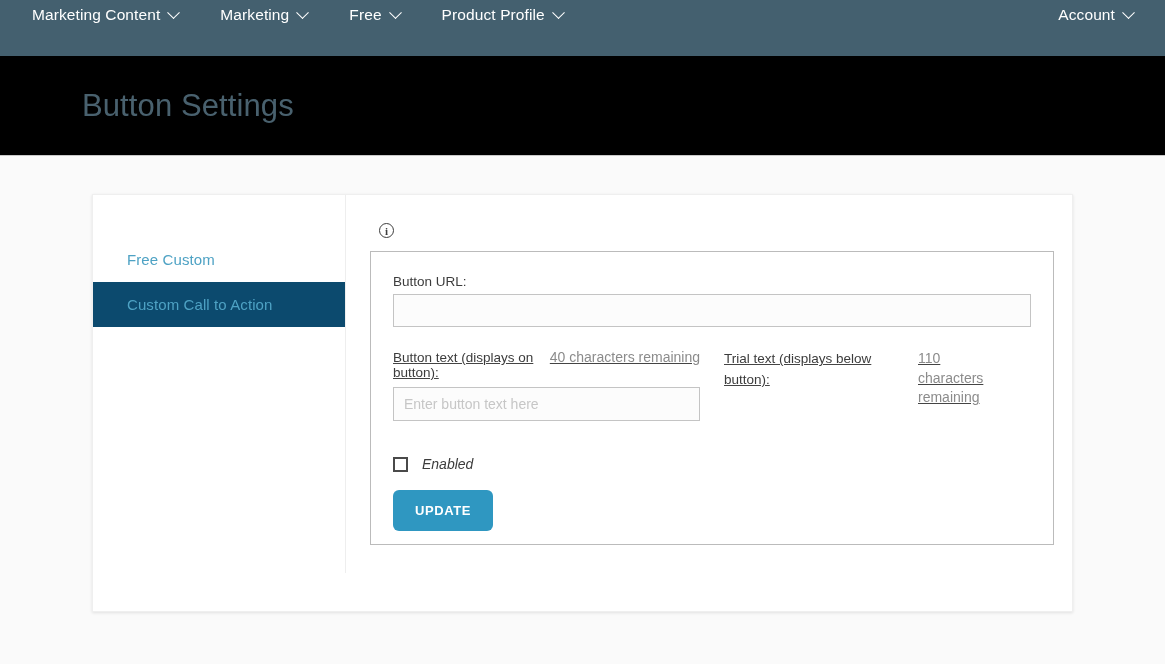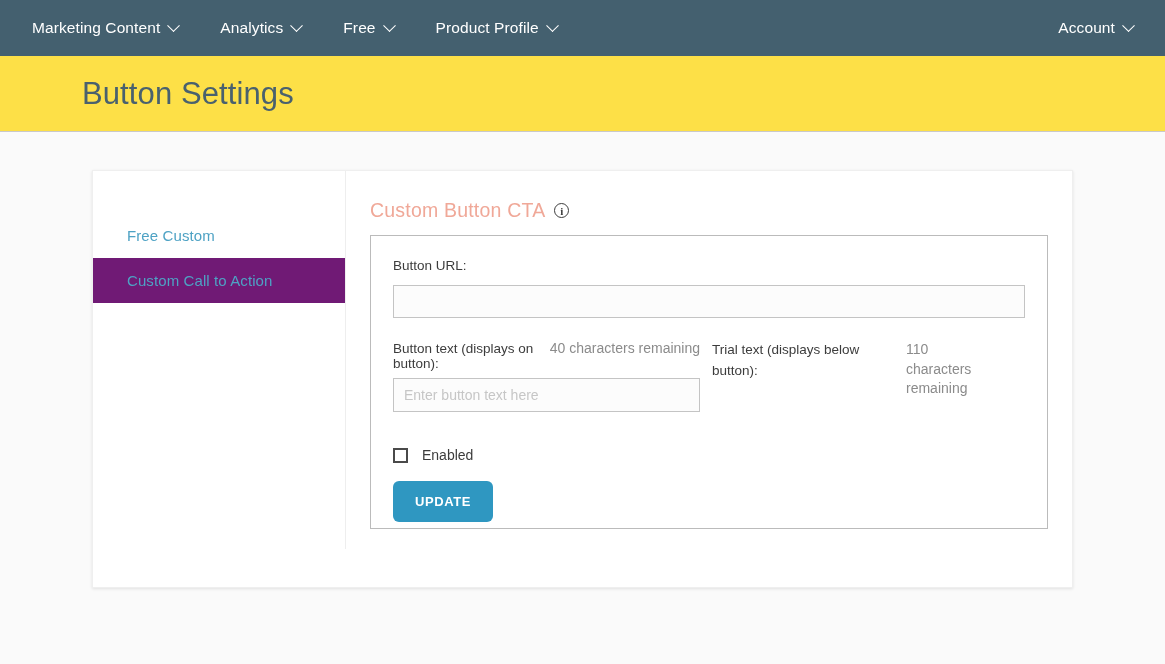--- a/index.html
+++ b/index.html
@@ -14,21 +14,21 @@
     font-family: "Liberation Sans", sans-serif;
     overflow: hidden;
     color: #444;
   }
 
   
   .navbar {
     height: 56px;
     background: #44606f;
     display: flex;
-    align-items: center;
+    align-items: flex-start;
     padding: 0 22px;
     position: relative;
   }
   .nav-left {
     display: flex;
     align-items: center;
   }
   .nav-right {
     margin-left: auto;
     display: flex;
@@ -51,22 +51,22 @@
     margin-left: 9px;
     width: 9px;
     height: 9px;
     border-right: 1.6px solid #ffffff;
     border-bottom: 1.6px solid #ffffff;
     transform: rotate(45deg) translate(-2px, -2px);
   }
 
   
   .page-header {
-    background: #fde047;
-    height: 76px;
+    background: #000000;
+    height: 100px;
     border-bottom: 1px solid #c9c9c9;
     display: flex;
     align-items: center;
     padding-left: 82px;
   }
   .page-title {
     font-size: 31px;
     font-weight: 400;
     color: #49616e;
     letter-spacing: .1px;
@@ -99,21 +99,21 @@
     height: 378px;
   }
   .side-item {
     font-size: 15px;
     color: #4ea2c4;
     padding: 14px 0 14px 34px;
     cursor: pointer;
     letter-spacing: .1px;
   }
   .side-item.active {
-    background: #701a75;
+    background: #0c4a6e;
   }
 
   
   .main-pane {
     flex: 1;
     padding: 28px 24px 0 24px;
   }
   .section-title-row {
     display: flex;
     align-items: center;
@@ -145,42 +145,43 @@
 
   .form-panel {
     border: 1px solid #bbbbbb;
     padding: 22px 22px 24px 22px;
     height: 294px;
   }
 
   .field-label {
     font-size: 13.5px;
     color: #3c3c3c;
-    margin-bottom: 12px;
+    margin-bottom: 5px;
     display: block;
   }
   .txt-input {
     width: 100%;
     height: 34px;
     border: 1px solid #c4c4c4;
     background: #fcfcfc;
     padding: 0 10px;
     font-size: 14px;
     color: #333;
     font-family: "Liberation Sans", sans-serif;
     outline: none;
   }
   .txt-input::placeholder { color: #c6c6c6; }
 
   .url-row { margin-bottom: 22px; }
   .url-row .txt-input { height: 33px; }
 
   .two-col {
     display: flex;
-    gap: 12px;
+    gap: 24px;
+    text-decoration: underline;
   }
   .col-left { width: 307px; flex: 0 0 307px; }
   .col-right { width: 307px; flex: 0 0 307px; }
 
   .label-line {
     display: flex;
     align-items: baseline;
     gap: 6px;
     margin-bottom: 7px;
   }
@@ -194,20 +195,21 @@
     align-items: flex-start;
     gap: 14px;
   }
   .col-right .field-label { max-width: 180px; line-height: 1.55; }
   .col-right .char-count { max-width: 82px; white-space: normal; line-height: 1.4; }
 
   .check-row {
     display: flex;
     align-items: center;
     margin-top: 35px;
+    font-style: italic;
   }
   .checkbox {
     width: 15px;
     height: 15px;
     border: 2px solid #4a4a4a;
     background: #ffffff;
     cursor: pointer;
     flex: 0 0 15px;
   }
   .check-label {
@@ -235,21 +237,21 @@
 
 <div class="navbar">
   <div class="nav-left">
 
     <div class="nav-item">
       <span>Marketing Content</span>
       <span class="caret"></span>
     </div>
 
     <div class="nav-item">
-      <span>Analytics</span>
+      <span>Marketing</span>
       <span class="caret"></span>
     </div>
 
     <div class="nav-item">
       <span>Free</span>
       <span class="caret"></span>
     </div>
 
     <div class="nav-item">
       <span>Product Profile</span>
@@ -278,21 +280,20 @@
         <span>Free Custom</span>
       </div>
       <div class="side-item active">
         <span>Custom Call to Action</span>
       </div>
     </div>
 
     <div class="main-pane">
 
       <div class="section-title-row">
-        <span class="section-title">Custom Button CTA</span>
         <span class="info-icon">i</span>
       </div>
 
       <div class="form-panel">
 
         
         <div class="url-row">
           <label class="field-label">Button URL:</label>
           <input class="txt-input" type="text" placeholder="" style="">
         </div>

